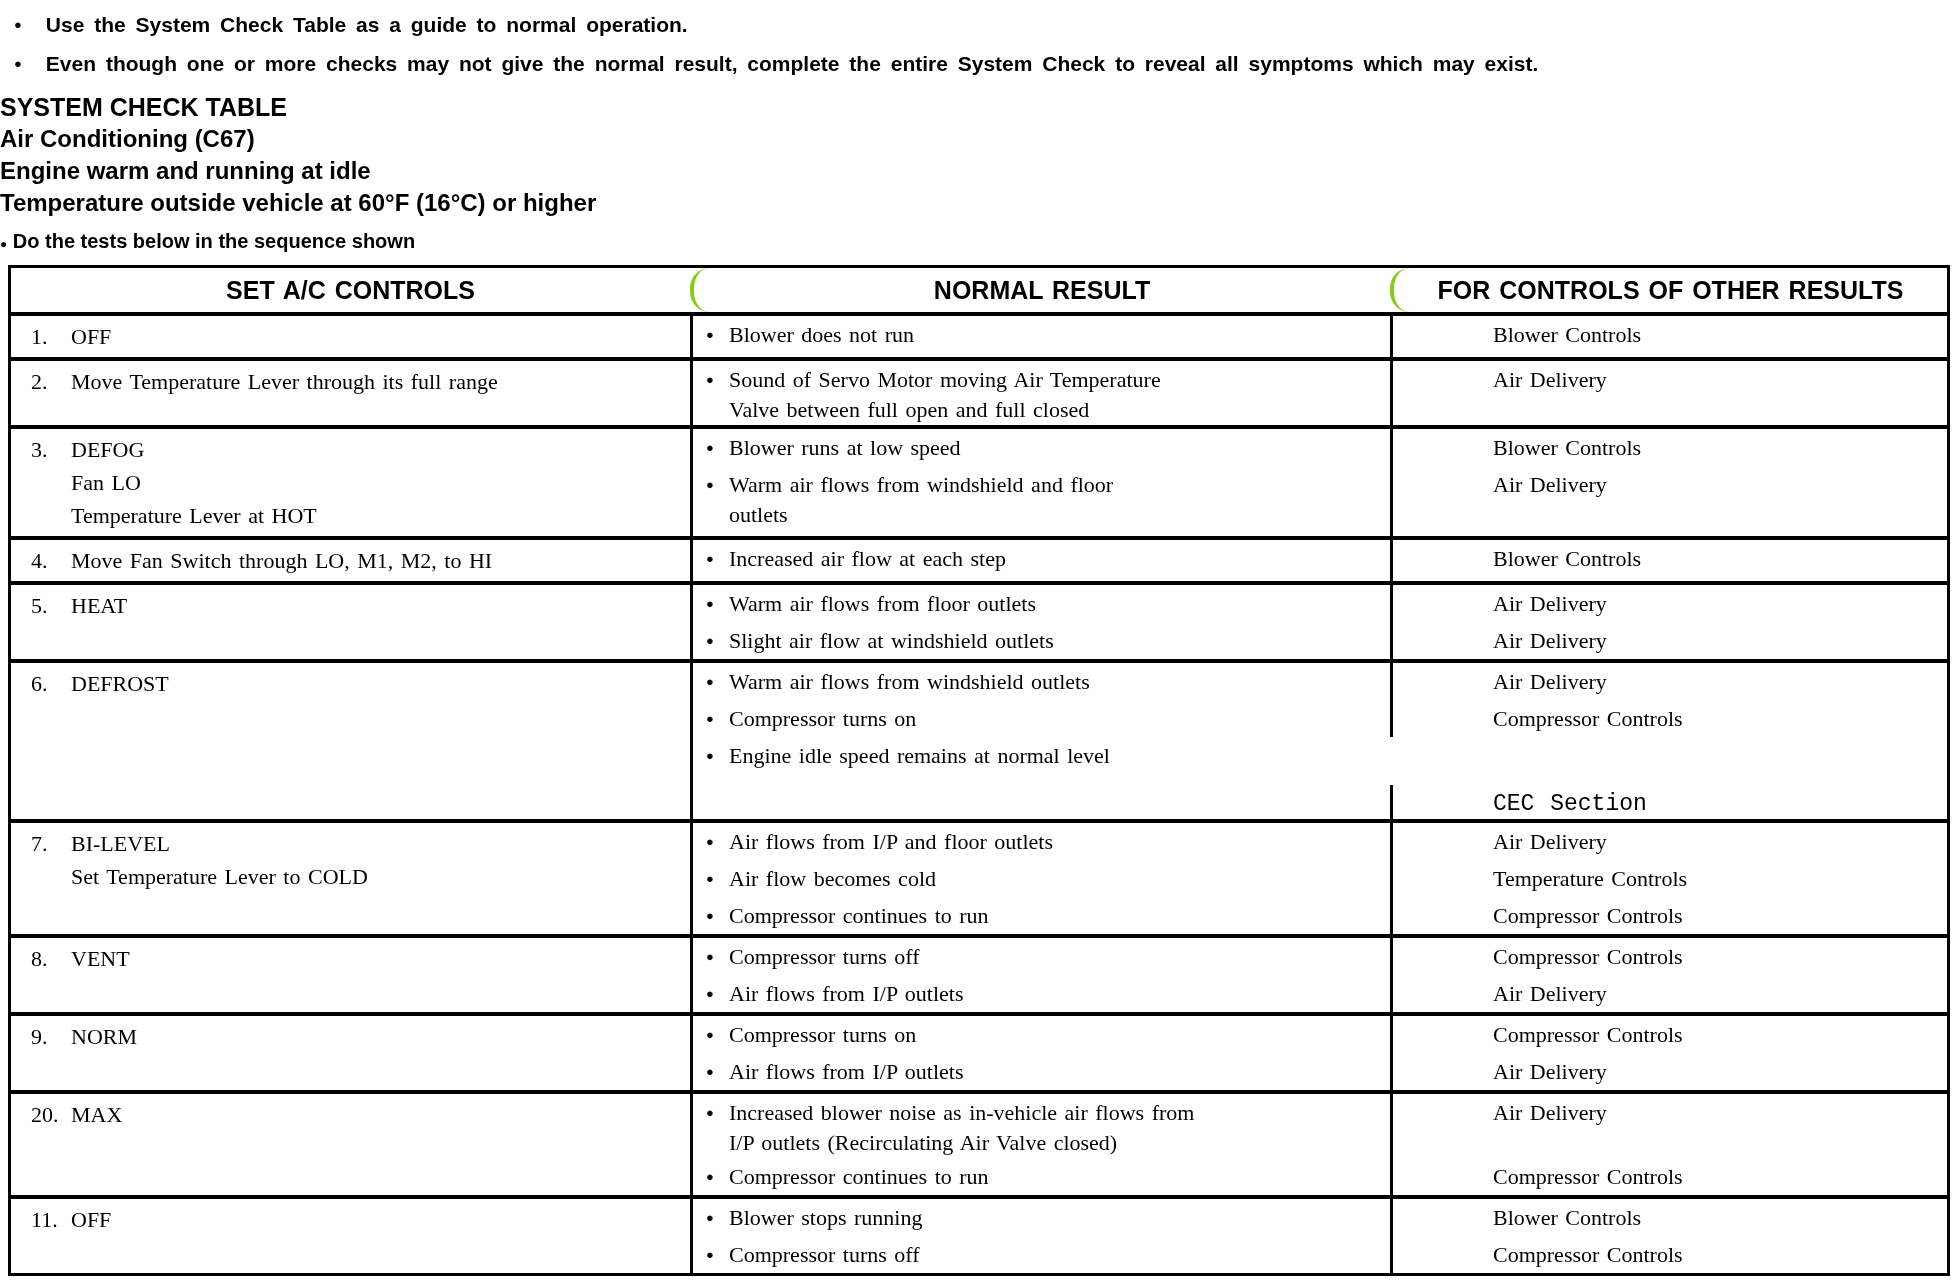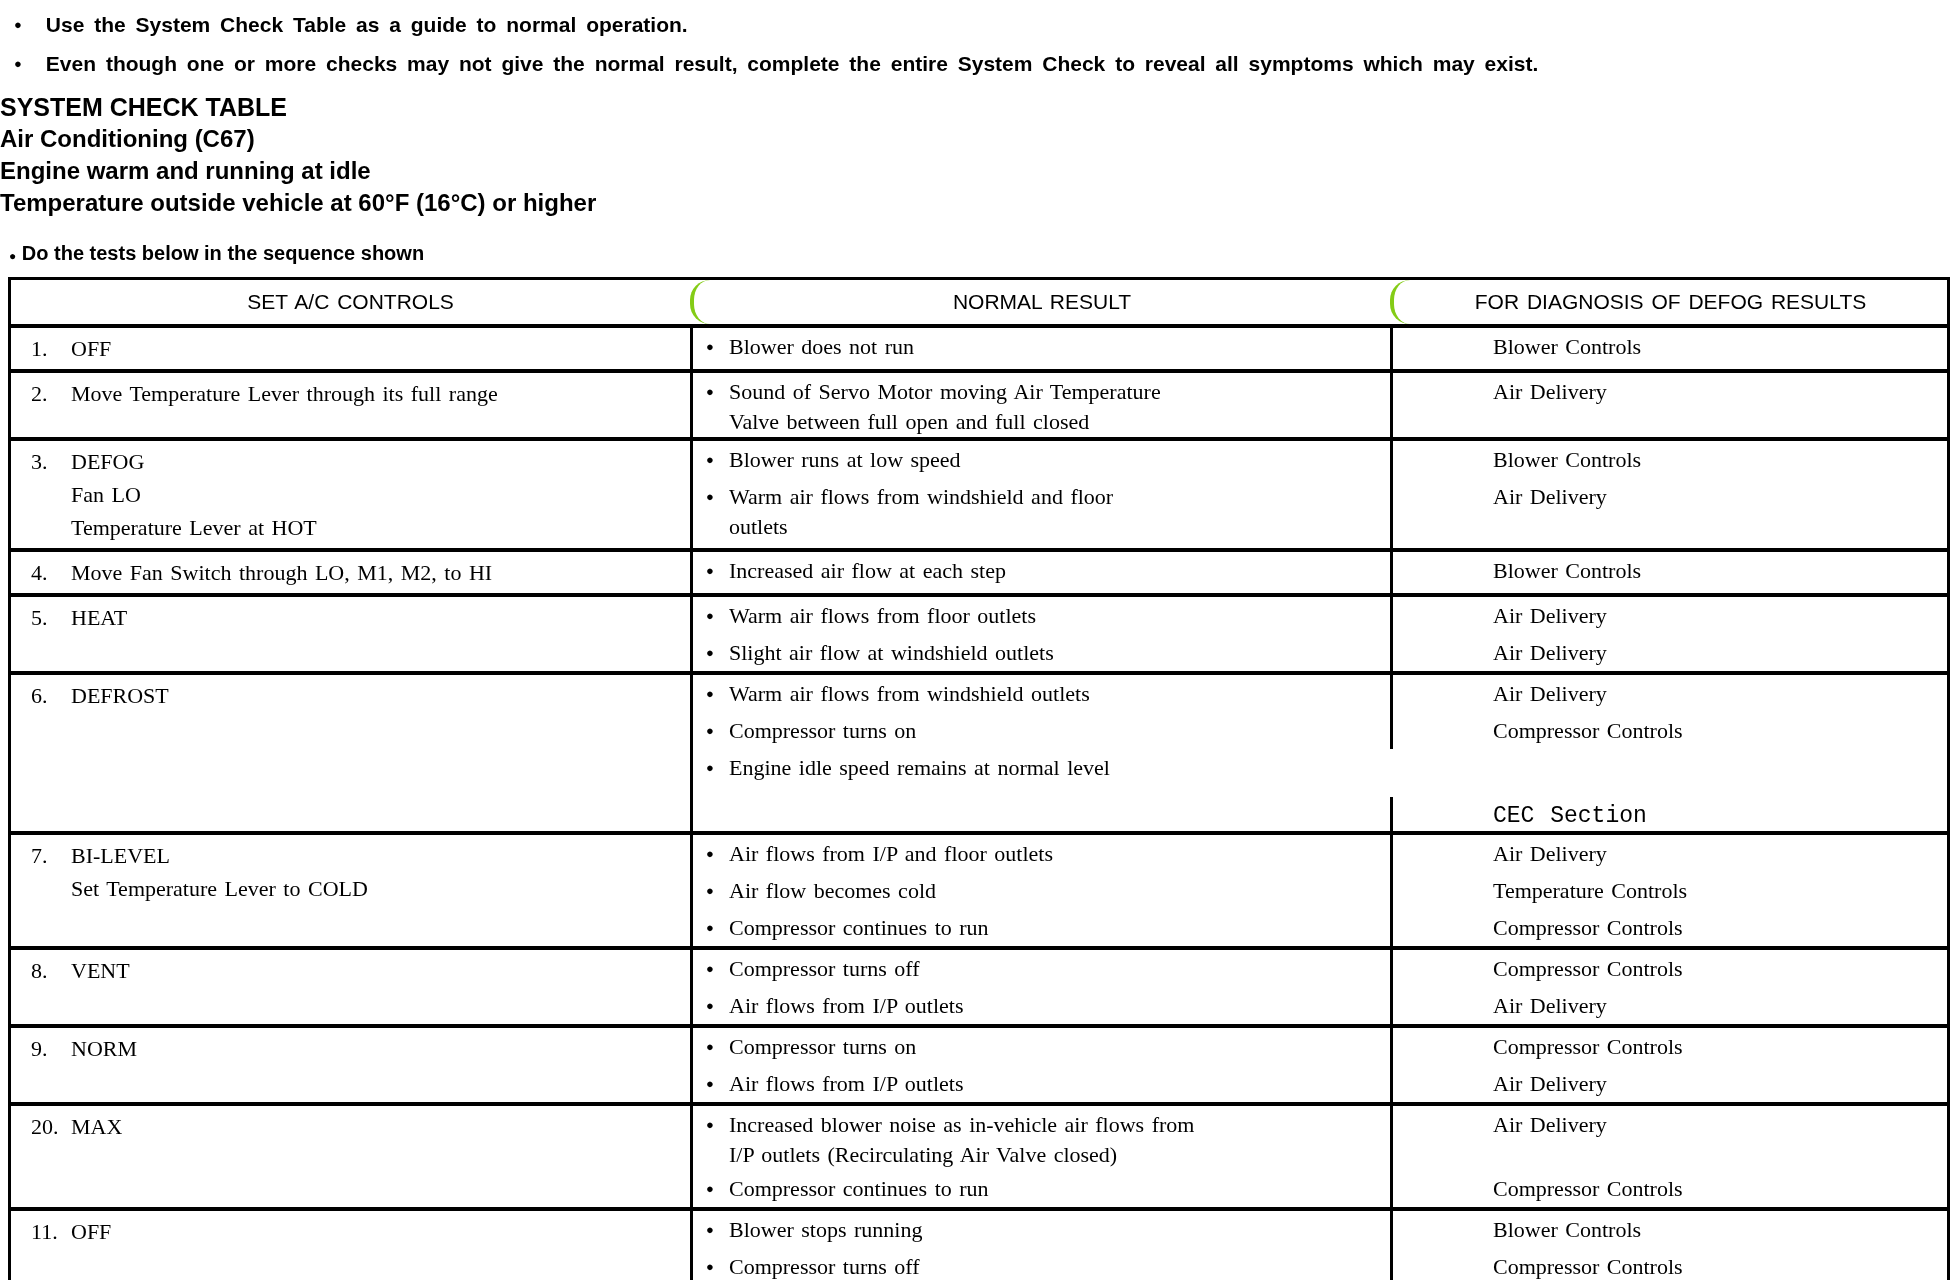--- a/index.html
+++ b/index.html
@@ -15,39 +15,39 @@
   .intro-line {
     display: flex; align-items: flex-start; gap: 24px;
     font-weight: bold; font-size: 21px; line-height: 26px;
     word-spacing: 4px; margin-bottom: 13px;
   }
   .sq-bullet { font-size: 13px; line-height: 26px; flex: none; }
   
   .titles { text-align: left; margin-top: 14px; font-weight: bold; }
   .t-main  { font-size: 25px; line-height: 32px; }
   .t-sub   { font-size: 24px; line-height: 32px; }
-  .t-seq   { font-size: 20px; line-height: 28px; margin-top: 20px; padding-left: 9px; }
+  .t-seq   { font-size: 20px; line-height: 28px; margin-top: 8px; }
   .t-seq .sq-bullet { font-size: 12px; }
   
   .check-table {
     margin: 8px 4px 0 8px;
     width: 1942px;
     border: 3px solid #000;
     font-family: "Liberation Serif", serif;
     font-size: 22px; word-spacing: 2px;
   }
   .trow {
     display: grid;
     grid-template-columns: 679px 700px 1fr;
     border-bottom: 4px solid #000;
   }
   .trow:last-child { border-bottom: none; }
   .thead {
     font-family: "Liberation Sans", sans-serif;
-    font-weight: normal; font-size: 21px;
+    font-weight: bold; font-size: 25px;
   }
   .hcell { display: flex; align-items: center; justify-content: center; height: 44px; }
   .hcell + .hcell { border-left: 4px solid #84cc16; border-radius: 20px; }
   
   .ccell { padding: 4px 10px 4px 20px; line-height: 33px; }
   .cfirst { display: flex; }
   .cnum { width: 40px; flex: none; }
   .cline { margin-left: 40px; }
   
   .pairs { grid-column: 2 / 4; display: flex; flex-direction: column; }
@@ -84,21 +84,21 @@
       <span class="sq-bullet">●</span>
       <span>Do the tests below in the sequence shown</span>
     </div>
   </div>
 
   <div class="check-table">
 
     <div class="trow thead">
       <div class="hcell">SET A/C CONTROLS</div>
       <div class="hcell">NORMAL RESULT</div>
-      <div class="hcell">FOR DIAGNOSIS OF DEFOG RESULTS</div>
+      <div class="hcell">FOR CONTROLS OF OTHER RESULTS</div>
     </div>
 
     <div class="trow">
       <div class="ccell">
         <div class="cfirst">
             <span class="cnum">1.</span>
             <span>OFF</span>
           </div>
       </div>
       <div class="pairs">

